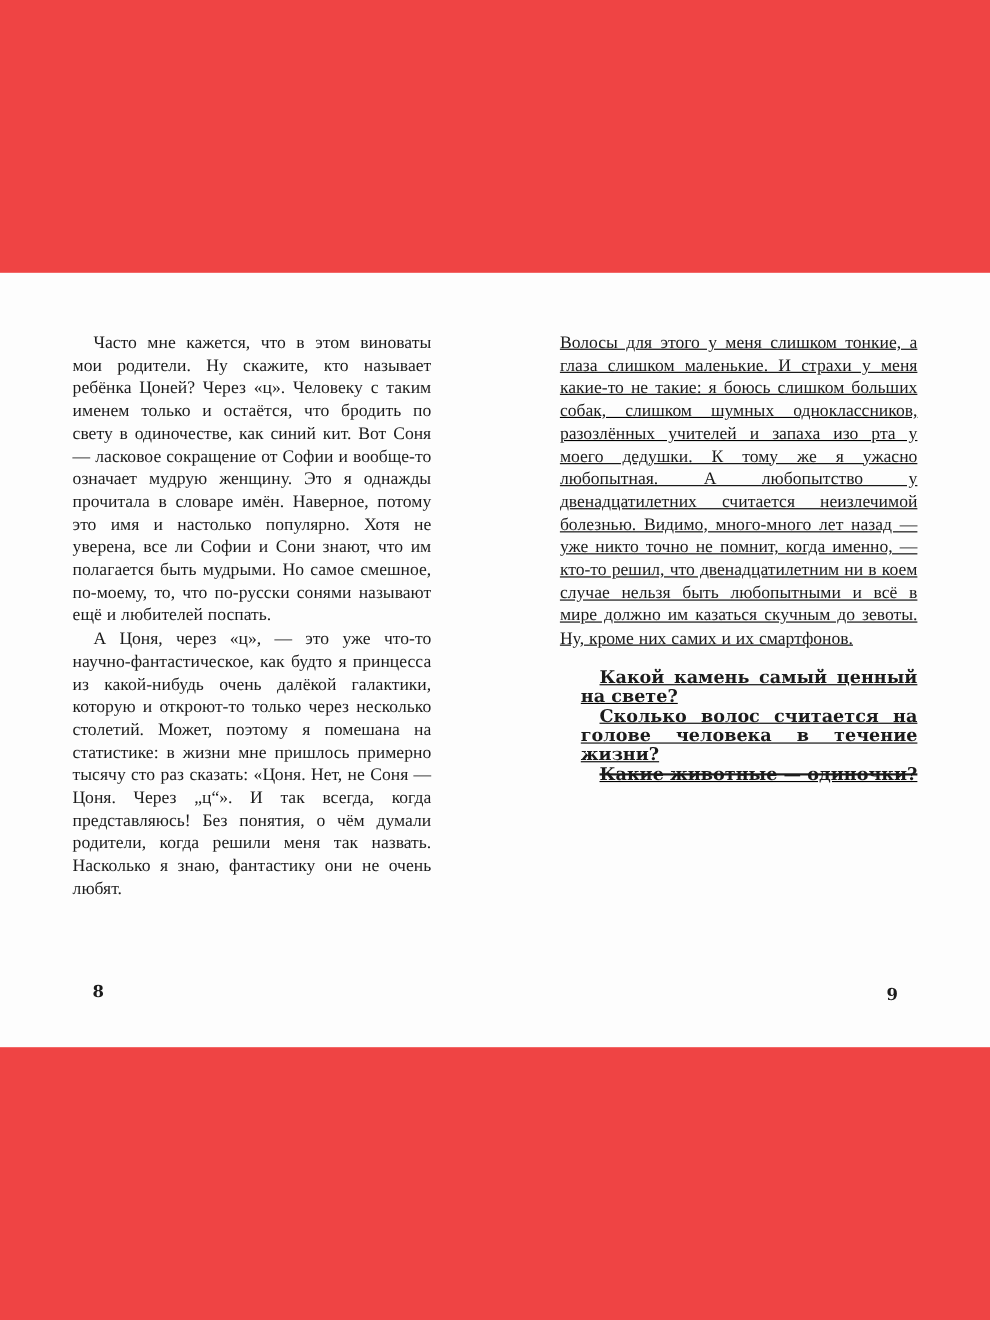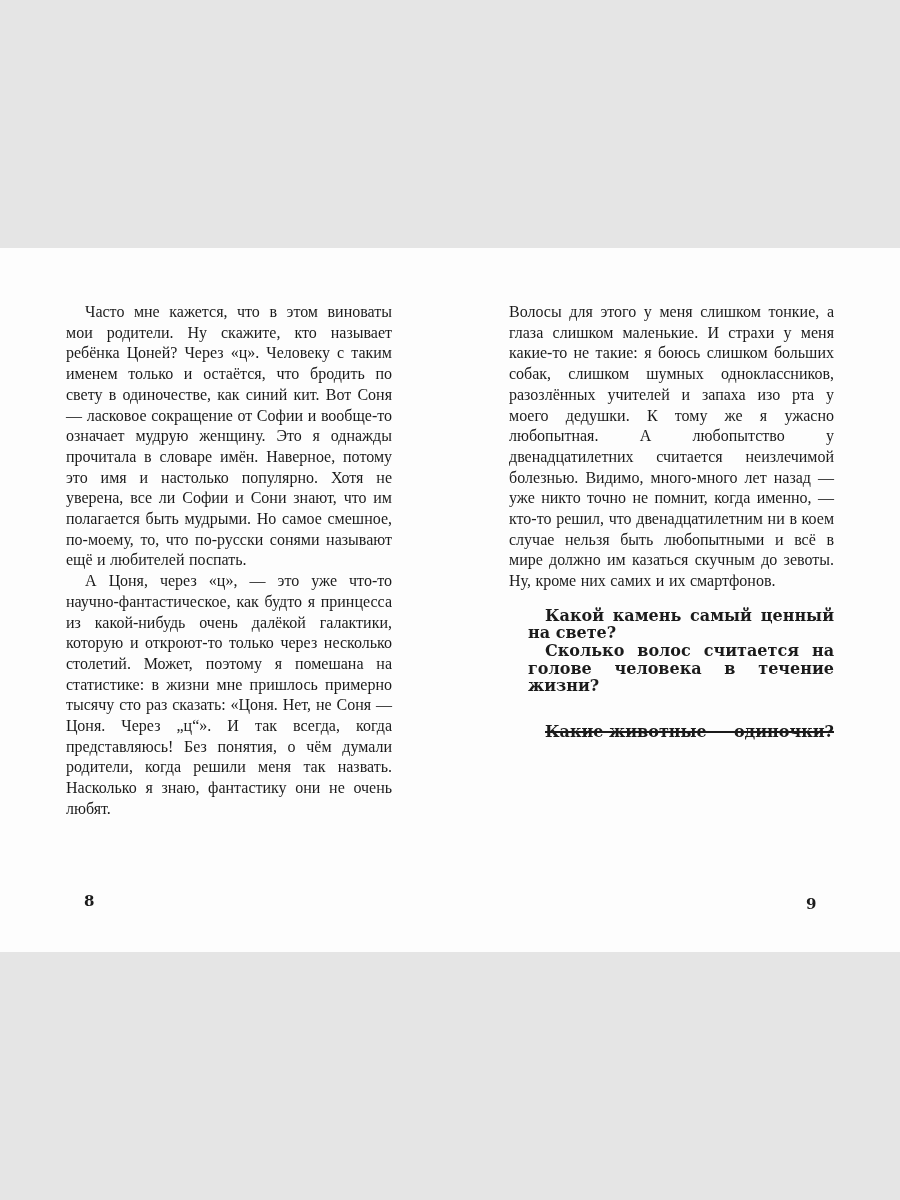--- a/index.html
+++ b/index.html
@@ -4,38 +4,38 @@
 <style>
   html, body {
     margin: 0;
     padding: 0;
     background: #ffffff;
   }
   .canvas {
     position: relative;
     width: 900px;
     height: 1200px;
-    background: #e5e5e5;
+    background: #ef4444;
     overflow: hidden;
   }
   
   .photo-area {
     position: absolute;
     left: 0;
     top: 248px;
     width: 900px;
     height: 704px;
     background: #fdfdfd;
   }
   .column {
     position: absolute;
     top: 302px;
   }
   .column.left  { left: 66px;  width: 326px; }
-  .column.right { left: 509px; width: 325px; }
+  .column.right { left: 509px; width: 325px; text-decoration: underline; }
   .para {
     margin: 0;
     font-family: "Liberation Serif", serif;
     font-size: 16px;
     line-height: 20.7px;
     text-align: justify;
     color: #1b1b1b;
     word-spacing: 0.5px;
   }
   .para.indent { text-indent: 19px; }
@@ -48,21 +48,20 @@
     font-weight: 700;
     font-size: 16px;
     line-height: 17.6px;
     text-indent: 17px;
     text-align: justify;
     color: #1b1b1b;
   }
   .qitem.struck {
     text-decoration: line-through;
     text-decoration-thickness: 1.5px;
-    margin-top: 28px;
   }
   .page-num {
     position: absolute;
     font-family: "DejaVu Serif", serif;
     font-weight: 700;
     font-size: 15px;
     color: #1b1b1b;
   }
   .page-num.left-num  { left: 84px;  top: 892px; }
   .page-num.right-num { left: 806px; top: 895px; }

